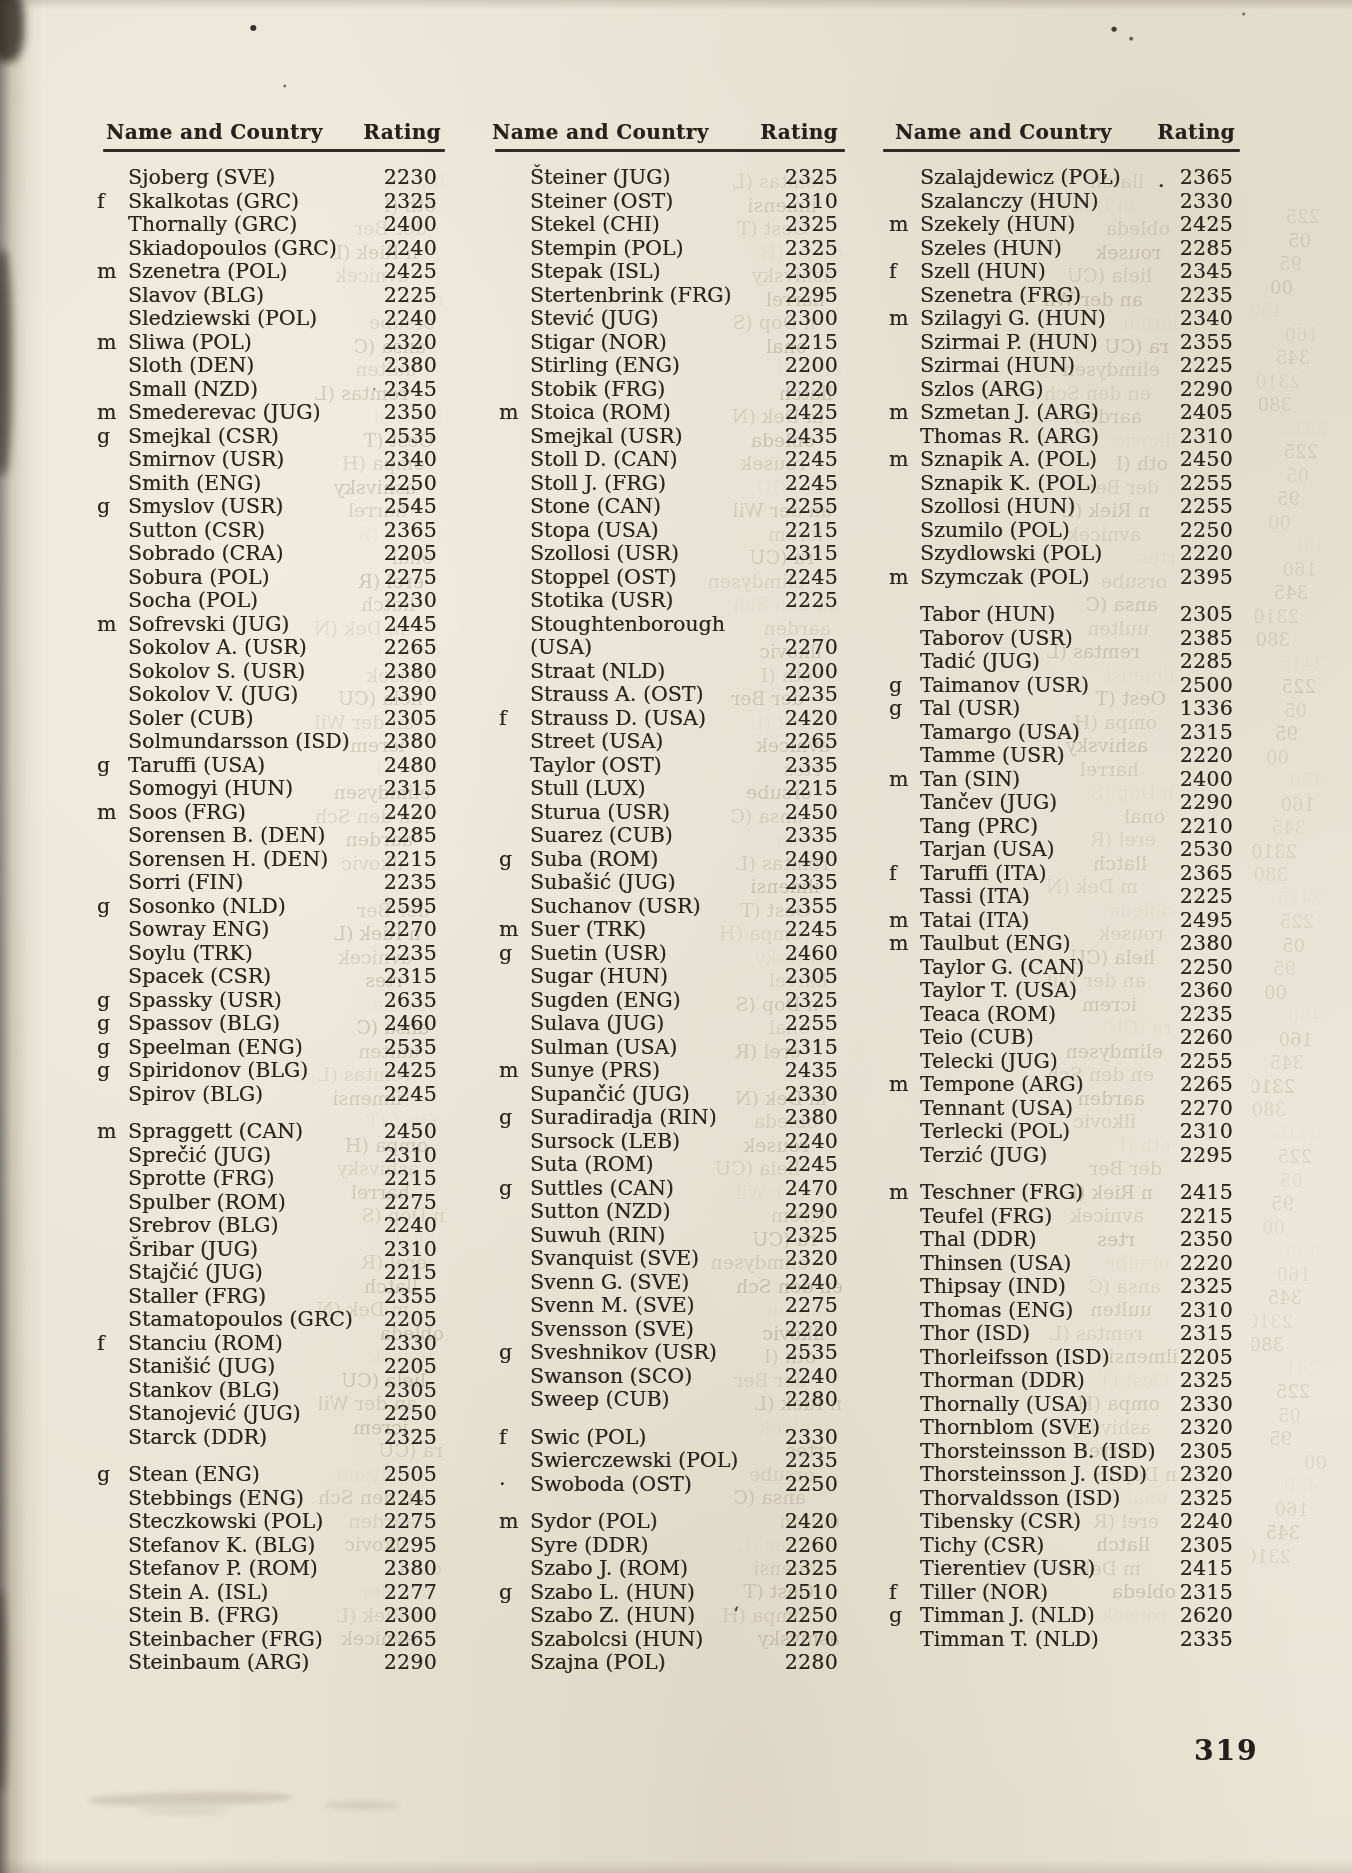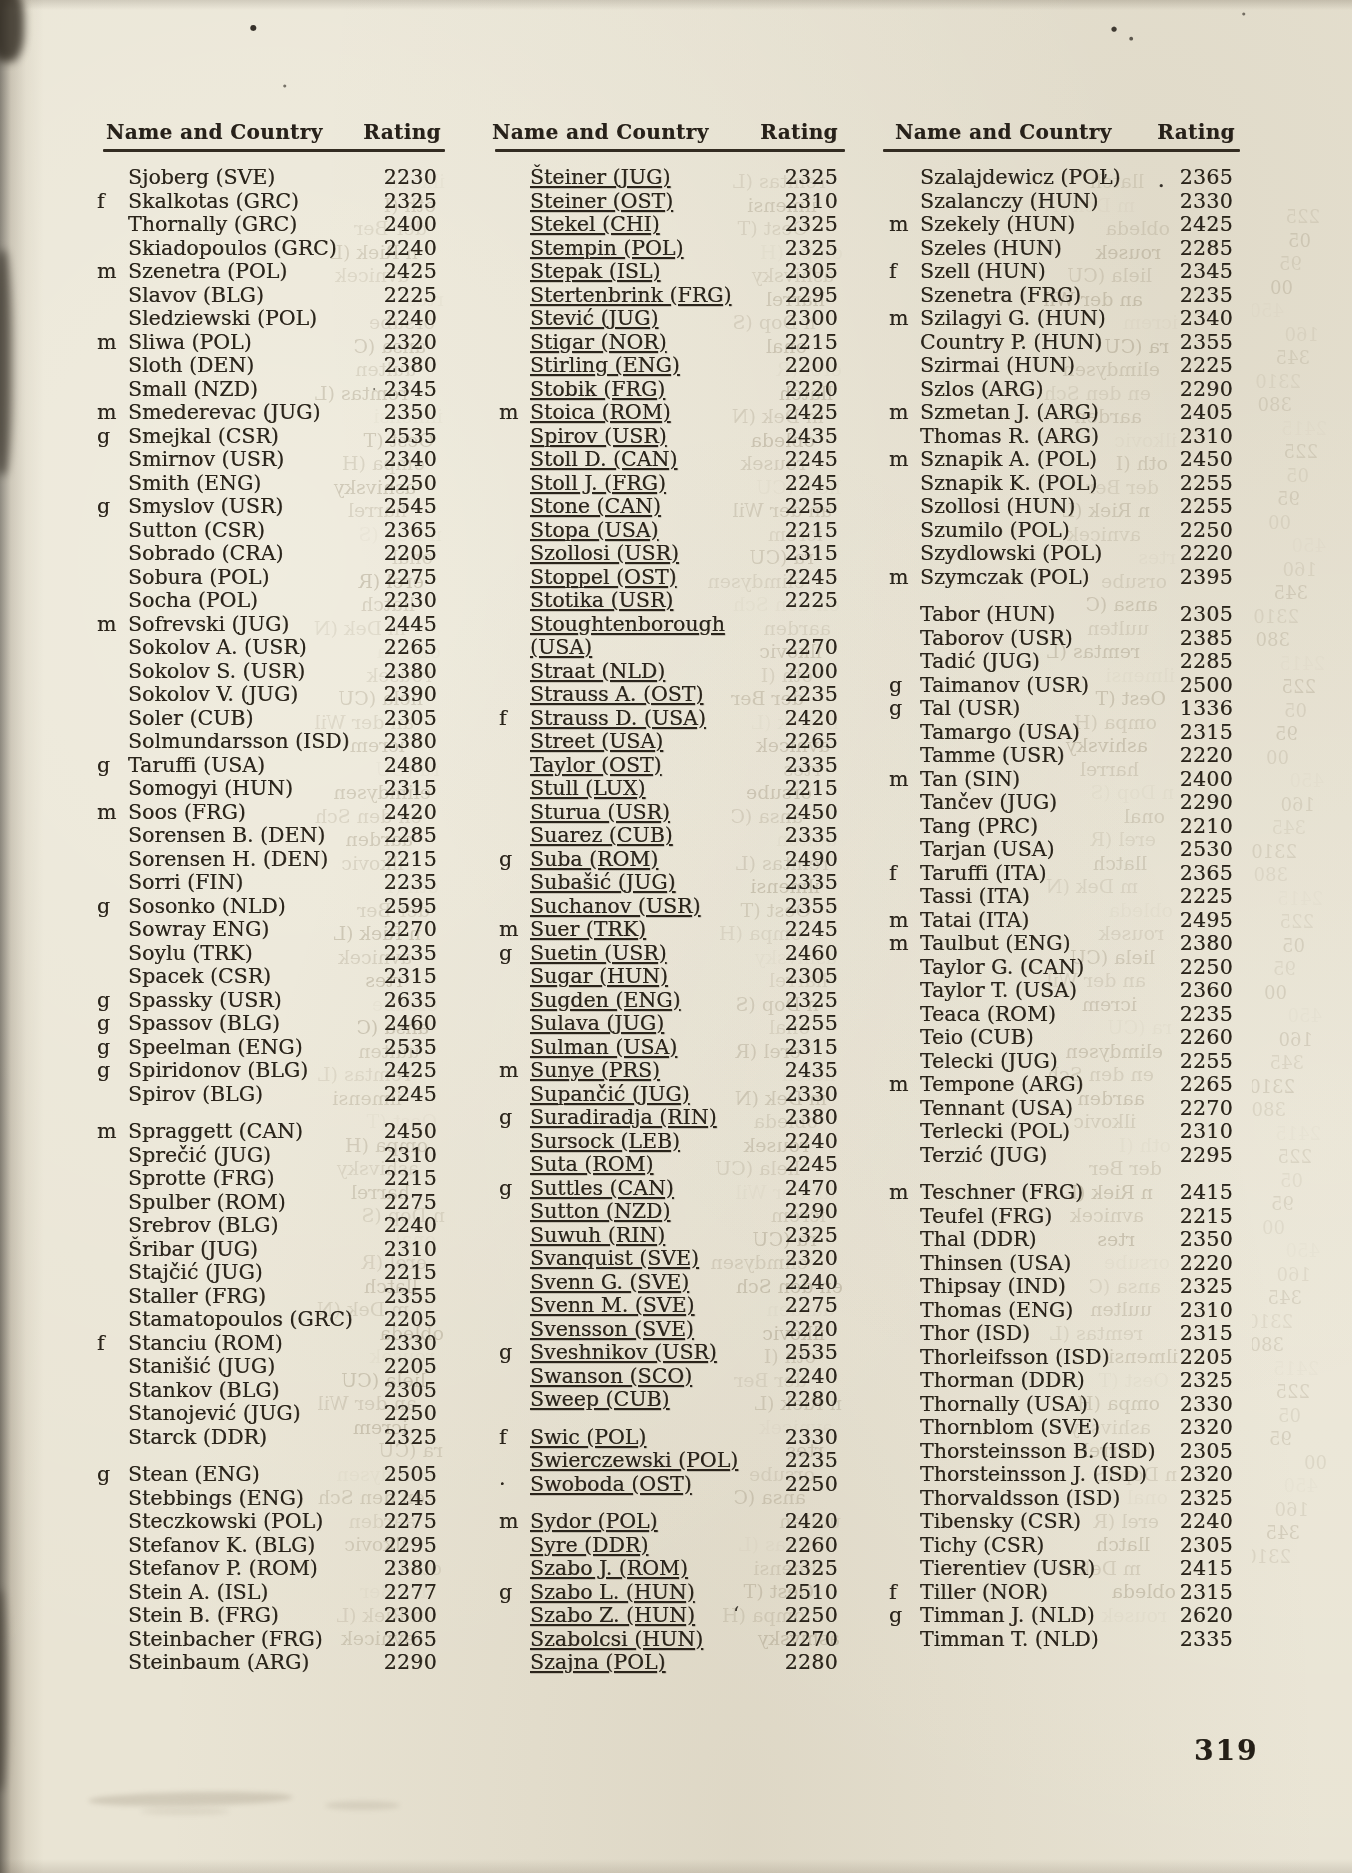--- a/index.html
+++ b/index.html
@@ -36,21 +36,21 @@
   #h3 { left:895px; width:340px; }
   .rule { position:absolute; top:149px; height:3px; background:#332c22; border-radius:1px; }
   #r1 { left:103px; width:342px; }
   #r2 { left:495px; width:350px; }
   #r3 { left:883px; width:357px; }
 
   
   .col { position:absolute; top:166px; font-size:20.5px; line-height:23.5px; color:#2a241b;
          text-shadow:0.35px 0.35px 0 rgba(40,32,20,0.55); }
   #col1 { left:128px; width:309px; }
-  #col2 { left:530px; width:308px;text-decoration:underline; }
+  #col2 { left:530px; width:308px; }
   #col3 { left:920px; width:313px; }
   .row { position:relative; height:23.5px; white-space:nowrap; }
   .row.gap { margin-top:14px; }
   .prefix { position:absolute; left:-31px; width:28px; }
   .rating { position:absolute; right:0; letter-spacing:0.3px; }
 
   
   .ghost { position:absolute; color:#81745a; font-size:19px; line-height:23.5px;
            transform:scaleX(-1); filter:blur(0.7px); opacity:0.30; overflow:hidden;
            white-space:nowrap; pointer-events:none; }
@@ -416,21 +416,21 @@
       <div class="row"><span class="prefix"></span><span>Steiner (OST)</span><span class="rating">2310</span></div>
       <div class="row"><span class="prefix"></span><span>Stekel (CHI)</span><span class="rating">2325</span></div>
       <div class="row"><span class="prefix"></span><span>Stempin (POL)</span><span class="rating">2325</span></div>
       <div class="row"><span class="prefix"></span><span>Stepak (ISL)</span><span class="rating">2305</span></div>
       <div class="row"><span class="prefix"></span><span>Stertenbrink (FRG)</span><span class="rating">2295</span></div>
       <div class="row"><span class="prefix"></span><span>Stević (JUG)</span><span class="rating">2300</span></div>
       <div class="row"><span class="prefix"></span><span>Stigar (NOR)</span><span class="rating">2215</span></div>
       <div class="row"><span class="prefix"></span><span>Stirling (ENG)</span><span class="rating">2200</span></div>
       <div class="row"><span class="prefix"></span><span>Stobik (FRG)</span><span class="rating">2220</span></div>
       <div class="row"><span class="prefix">m</span><span>Stoica (ROM)</span><span class="rating">2425</span></div>
-      <div class="row"><span class="prefix"></span><span>Spirov (USR)</span><span class="rating">2435</span></div>
+      <div class="row"><span class="prefix"></span><span>Smejkal (USR)</span><span class="rating">2435</span></div>
       <div class="row"><span class="prefix"></span><span>Stoll D. (CAN)</span><span class="rating">2245</span></div>
       <div class="row"><span class="prefix"></span><span>Stoll J. (FRG)</span><span class="rating">2245</span></div>
       <div class="row"><span class="prefix"></span><span>Stone (CAN)</span><span class="rating">2255</span></div>
       <div class="row"><span class="prefix"></span><span>Stopa (USA)</span><span class="rating">2215</span></div>
       <div class="row"><span class="prefix"></span><span>Szollosi (USR)</span><span class="rating">2315</span></div>
       <div class="row"><span class="prefix"></span><span>Stoppel (OST)</span><span class="rating">2245</span></div>
       <div class="row"><span class="prefix"></span><span>Stotika (USR)</span><span class="rating">2225</span></div>
       <div class="row"><span class="prefix"></span><span>Stoughtenborough</span><span class="rating"></span></div>
       <div class="row"><span class="prefix"></span><span>(USA)</span><span class="rating">2270</span></div>
       <div class="row"><span class="prefix"></span><span>Straat (NLD)</span><span class="rating">2200</span></div>
@@ -483,21 +483,21 @@
   </div>
   <div class="rule" id="r3"></div>
   <div class="col" id="col3">
       <div class="row"><span class="prefix"></span><span>Szalajdewicz (POL)</span><span class="rating">2365</span></div>
       <div class="row"><span class="prefix"></span><span>Szalanczy (HUN)</span><span class="rating">2330</span></div>
       <div class="row"><span class="prefix">m</span><span>Szekely (HUN)</span><span class="rating">2425</span></div>
       <div class="row"><span class="prefix"></span><span>Szeles (HUN)</span><span class="rating">2285</span></div>
       <div class="row"><span class="prefix">f</span><span>Szell (HUN)</span><span class="rating">2345</span></div>
       <div class="row"><span class="prefix"></span><span>Szenetra (FRG)</span><span class="rating">2235</span></div>
       <div class="row"><span class="prefix">m</span><span>Szilagyi G. (HUN)</span><span class="rating">2340</span></div>
-      <div class="row"><span class="prefix"></span><span>Country P. (HUN)</span><span class="rating">2355</span></div>
+      <div class="row"><span class="prefix"></span><span>Szirmai P. (HUN)</span><span class="rating">2355</span></div>
       <div class="row"><span class="prefix"></span><span>Szirmai (HUN)</span><span class="rating">2225</span></div>
       <div class="row"><span class="prefix"></span><span>Szlos (ARG)</span><span class="rating">2290</span></div>
       <div class="row"><span class="prefix">m</span><span>Szmetan J. (ARG)</span><span class="rating">2405</span></div>
       <div class="row"><span class="prefix"></span><span>Thomas R. (ARG)</span><span class="rating">2310</span></div>
       <div class="row"><span class="prefix">m</span><span>Sznapik A. (POL)</span><span class="rating">2450</span></div>
       <div class="row"><span class="prefix"></span><span>Sznapik K. (POL)</span><span class="rating">2255</span></div>
       <div class="row"><span class="prefix"></span><span>Szollosi (HUN)</span><span class="rating">2255</span></div>
       <div class="row"><span class="prefix"></span><span>Szumilo (POL)</span><span class="rating">2250</span></div>
       <div class="row"><span class="prefix"></span><span>Szydlowski (POL)</span><span class="rating">2220</span></div>
       <div class="row"><span class="prefix">m</span><span>Szymczak (POL)</span><span class="rating">2395</span></div>

